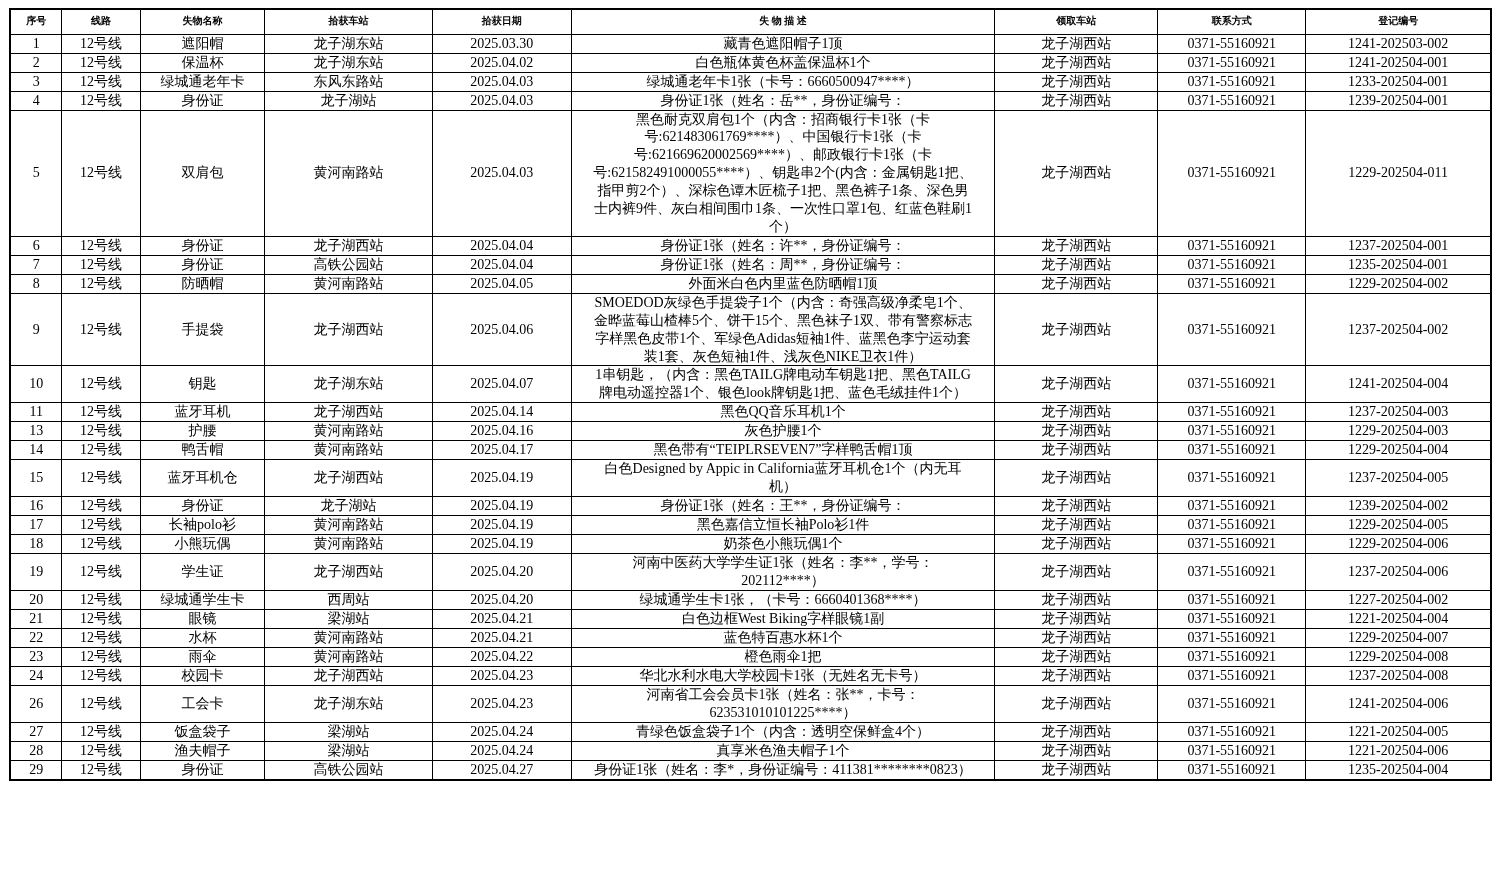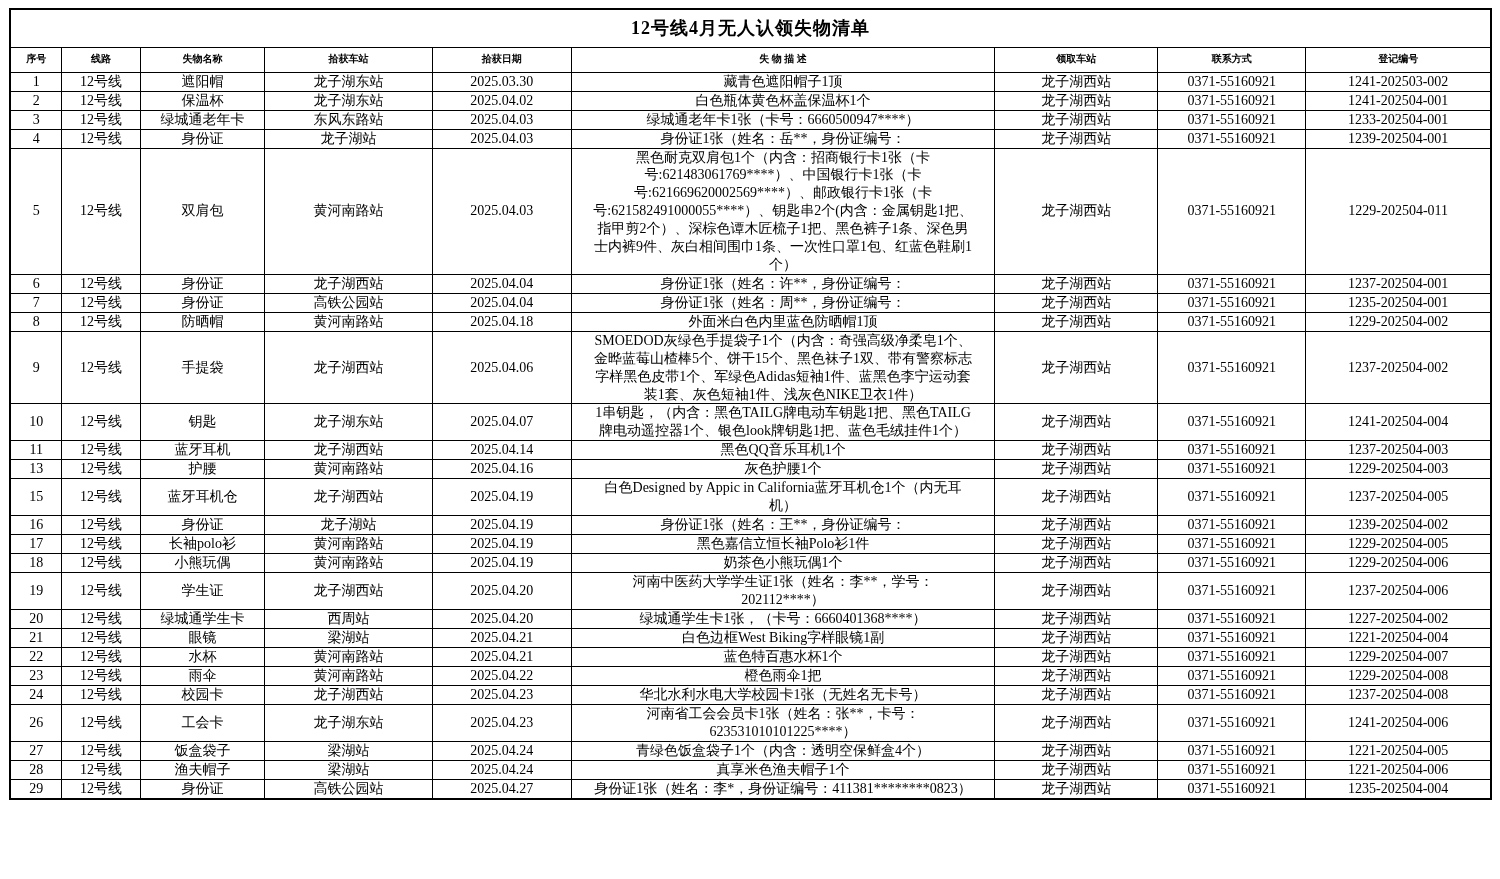--- a/index.html
+++ b/index.html
@@ -51,23 +51,20 @@
         <col style="width: 5.3%;">
         <col style="width: 8.4%;">
         <col style="width: 11.3%;">
         <col style="width: 9.4%;">
         <col style="width: 28.6%;">
         <col style="width: 11%;">
         <col style="width: 10%;">
         <col style="width: 12.5%;">
       </colgroup>
     <thead>
-      <tr>
-        <th class="title-cell" colspan="9">12号线4月无人认领失物清单</th>
-      </tr>
       <tr id="header-row">
           <th class="col-header">序号</th>
           <th class="col-header">线路</th>
           <th class="col-header">失物名称</th>
           <th class="col-header">拾获车站</th>
           <th class="col-header">拾获日期</th>
           <th class="col-header">失 物 描 述</th>
           <th class="col-header">领取车站</th>
           <th class="col-header">联系方式</th>
           <th class="col-header">登记编号</th>
@@ -149,21 +146,21 @@
           <td class="cell-description">身份证1张（姓名：周**，身份证编号：</td>
           <td class="cell-pickup-station">龙子湖西站</td>
           <td class="cell-contact">0371-55160921</td>
           <td class="cell-reg-no">1235-202504-001</td>
         </tr>
         <tr>
           <td class="cell-no">8</td>
           <td class="cell-line">12号线</td>
           <td class="cell-item-name">防晒帽</td>
           <td class="cell-found-station">黄河南路站</td>
-          <td class="cell-found-date">2025.04.18</td>
+          <td class="cell-found-date">2025.04.05</td>
           <td class="cell-description">外面米白色内里蓝色防晒帽1顶</td>
           <td class="cell-pickup-station">龙子湖西站</td>
           <td class="cell-contact">0371-55160921</td>
           <td class="cell-reg-no">1229-202504-002</td>
         </tr>
         <tr>
           <td class="cell-no">9</td>
           <td class="cell-line">12号线</td>
           <td class="cell-item-name">手提袋</td>
           <td class="cell-found-station">龙子湖西站</td>
@@ -198,20 +195,31 @@
         <tr>
           <td class="cell-no">13</td>
           <td class="cell-line">12号线</td>
           <td class="cell-item-name">护腰</td>
           <td class="cell-found-station">黄河南路站</td>
           <td class="cell-found-date">2025.04.16</td>
           <td class="cell-description">灰色护腰1个</td>
           <td class="cell-pickup-station">龙子湖西站</td>
           <td class="cell-contact">0371-55160921</td>
           <td class="cell-reg-no">1229-202504-003</td>
+        </tr>
+        <tr>
+          <td class="cell-no">14</td>
+          <td class="cell-line">12号线</td>
+          <td class="cell-item-name">鸭舌帽</td>
+          <td class="cell-found-station">黄河南路站</td>
+          <td class="cell-found-date">2025.04.17</td>
+          <td class="cell-description">黑色带有“TEIPLRSEVEN7”字样鸭舌帽1顶</td>
+          <td class="cell-pickup-station">龙子湖西站</td>
+          <td class="cell-contact">0371-55160921</td>
+          <td class="cell-reg-no">1229-202504-004</td>
         </tr>
         <tr>
           <td class="cell-no">15</td>
           <td class="cell-line">12号线</td>
           <td class="cell-item-name">蓝牙耳机仓</td>
           <td class="cell-found-station">龙子湖西站</td>
           <td class="cell-found-date">2025.04.19</td>
           <td class="cell-description">白色Designed by Appic in California蓝牙耳机仓1个（内无耳机）</td>
           <td class="cell-pickup-station">龙子湖西站</td>
           <td class="cell-contact">0371-55160921</td>

